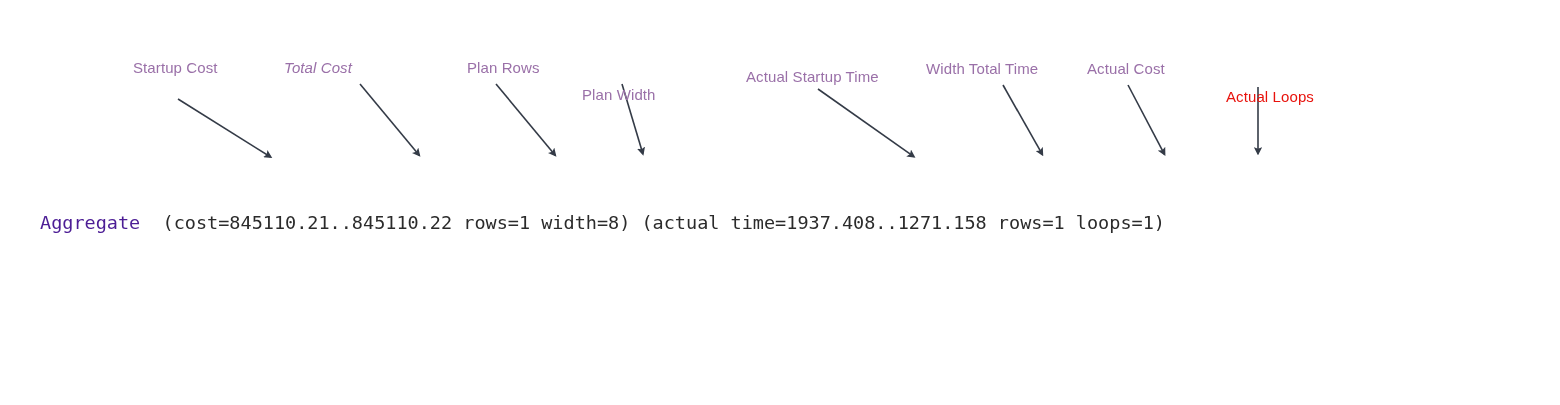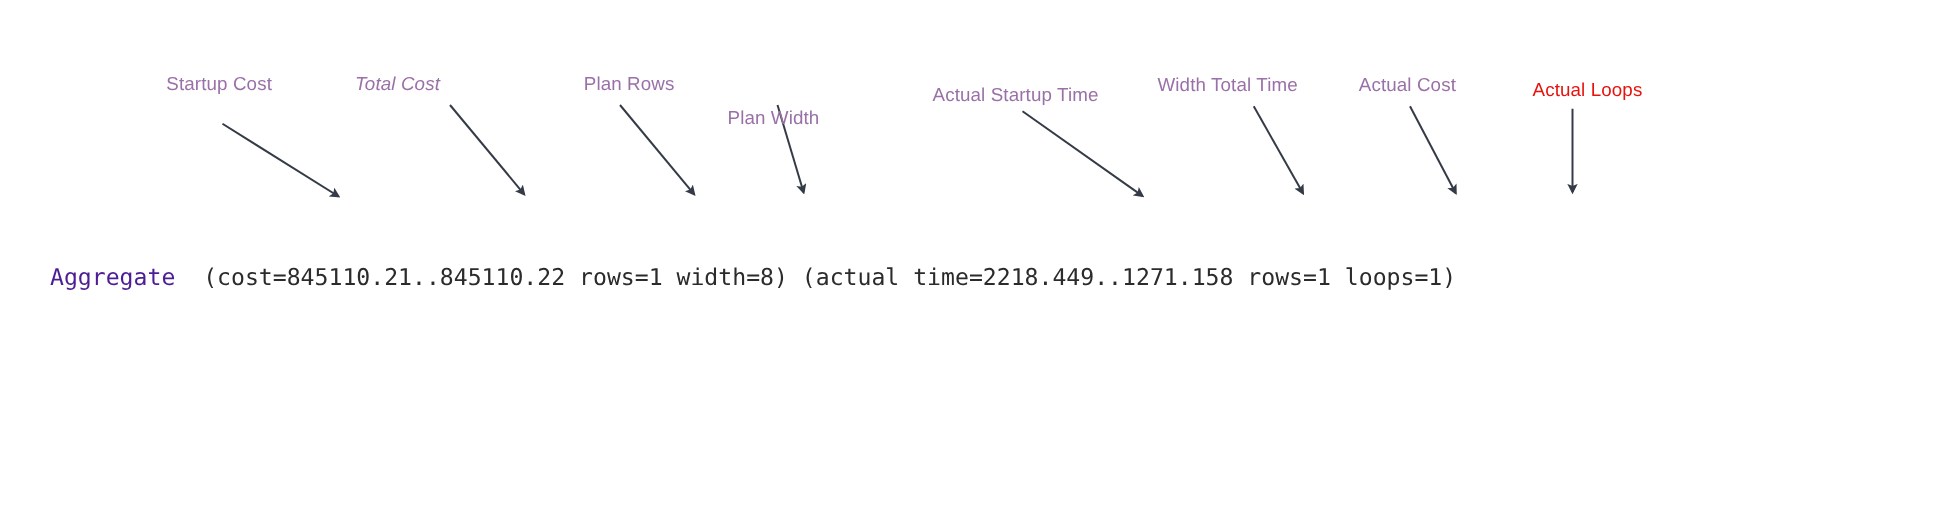--- a/index.html
+++ b/index.html
@@ -34,21 +34,21 @@
 
   .ann-label {
     position: absolute;
     font-family: "Liberation Sans", sans-serif;
     font-size: 15px;
     line-height: 18px;
     white-space: nowrap;
     letter-spacing: 0.1px;
   }
   .ann-label.purple { color: #9a70a8; }
-  .ann-label.red    { color: #e8120c; }
+  .ann-label.red    { color: #e8120c; margin-top: 24px; }
 
   
   #plan {
     position: absolute;
     left: 40px;
     top: 160px;
     font-family: "DejaVu Sans Mono", "Liberation Mono", monospace;
     font-size: 18.5px;
     line-height: 25px;
     color: #2b2b2b;
@@ -94,21 +94,21 @@
       <div class="ann-label purple" style="left: 284px; top: 59px; font-style: italic;">Total Cost</div>
       <div class="ann-label purple" style="left: 467px; top: 59px; text-align: center;">Plan Rows</div>
       <div class="ann-label purple" style="left: 582px; top: 59px; margin-top: 27px;">Plan Width</div>
       <div class="ann-label purple" style="left: 746px; top: 68px;">Actual Startup Time</div>
       <div class="ann-label purple" style="left: 926px; top: 60px;">Width Total Time</div>
       <div class="ann-label purple" style="left: 1087px; top: 60px;">Actual Cost</div>
       <div class="ann-label red" style="left: 1226px; top: 64px;">Actual Loops</div>
     </div>
 
   <div id="plan">
-    <div class="plan-line"><span class="node">Aggregate</span><span>  (cost=845110.21..845110.22 rows=1 width=8) (actual time=2218.449..1271.158 rows=1 loops=1)</span></div>
+    <div class="plan-line"><span class="node">Aggregate</span><span>  (cost=845110.21..845110.22 rows=1 width=8) (actual time=1937.408..1271.158 rows=1 loops=1)</span></div>
 
     <div class="plan-gap"></div>
 
     
 
     
     
 
     
 

